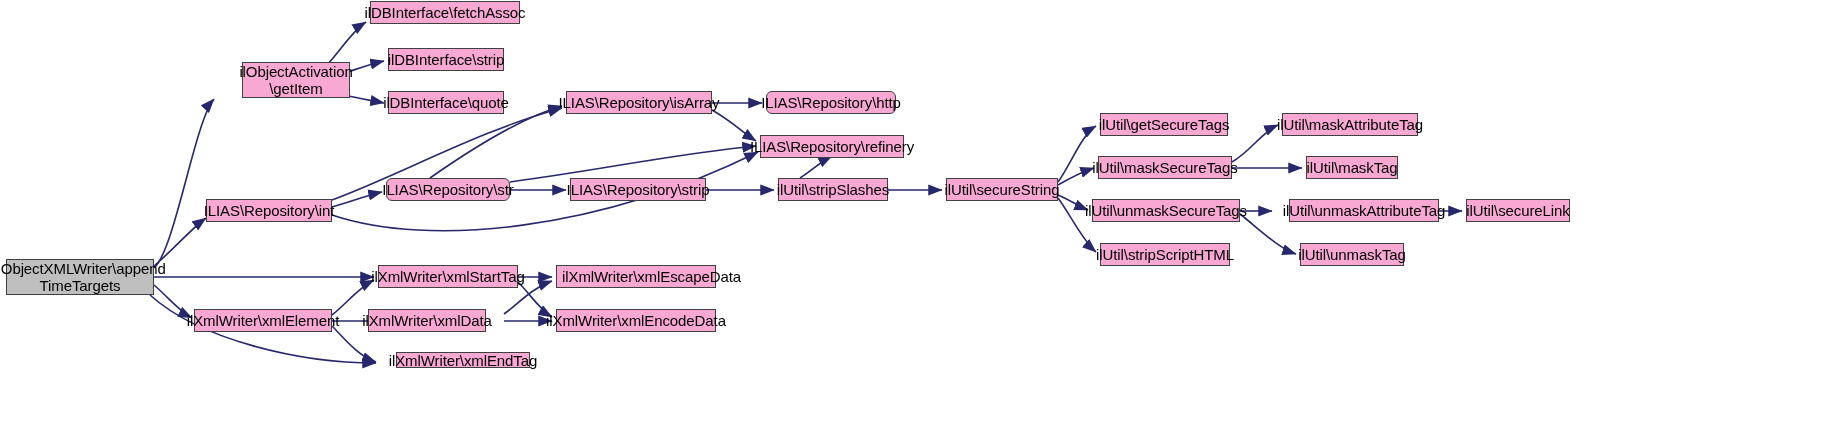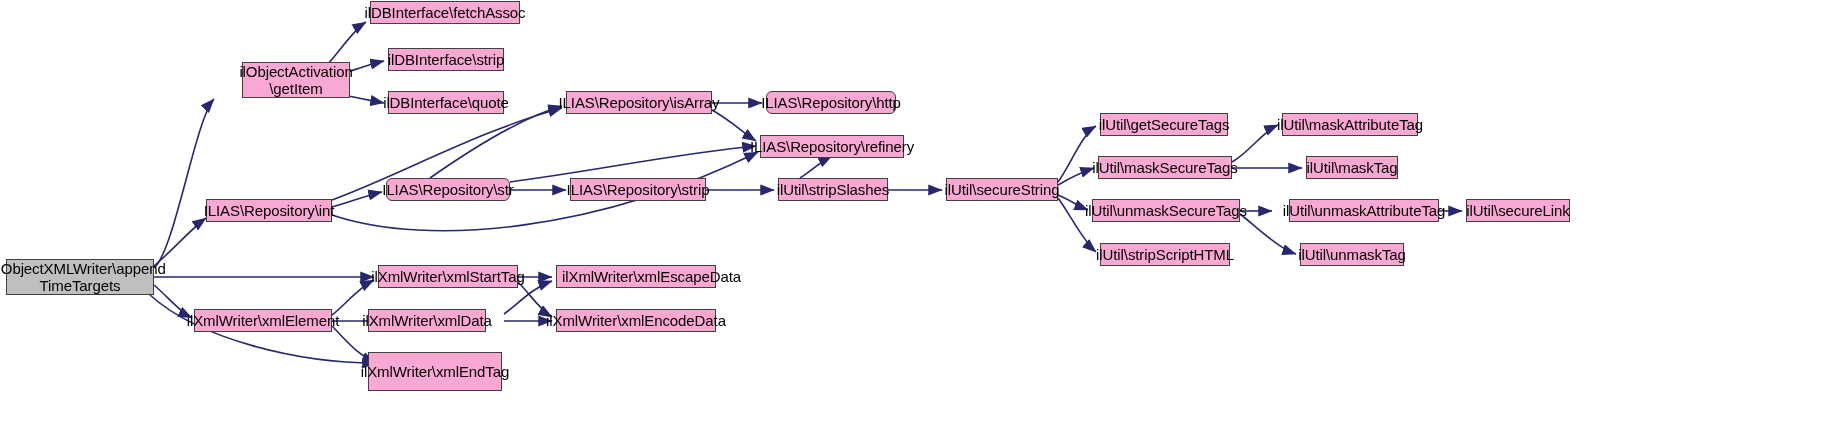--- a/index.html
+++ b/index.html
@@ -99,15 +99,15 @@
       <div class="node" style="left: 1282px; top: 113px; width: 136px; height: 23px;">ilUtil\maskAttributeTag</div>
       <div class="node" style="left: 1306px; top: 156px; width: 92px; height: 23px;">ilUtil\maskTag</div>
       <div class="node" style="left: 1276px; top: 199px; width: 150px; height: 23px; margin-left: 13px;">ilUtil\unmaskAttributeTag</div>
       <div class="node" style="left: 1300px; top: 243px; width: 104px; height: 23px;">ilUtil\unmaskTag</div>
       <div class="node" style="left: 1466px; top: 199px; width: 104px; height: 23px;">ilUtil\secureLink</div>
       <div class="node" style="left: 378px; top: 265px; width: 140px; height: 23px;">ilXmlWriter\xmlStartTag</div>
       <div class="node" style="left: 556px; top: 265px; width: 160px; height: 23px; padding-left: 31px;">ilXmlWriter\xmlEscapeData</div>
       <div class="node" style="left: 194px; top: 309px; width: 138px; height: 23px;">ilXmlWriter\xmlElement</div>
       <div class="node" style="left: 368px; top: 309px; width: 118px; height: 23px; text-align: right;">ilXmlWriter\xmlData</div>
       <div class="node" style="left: 556px; top: 309px; width: 160px; height: 23px;">ilXmlWriter\xmlEncodeData</div>
-      <div class="node" style="left: 368px; top: 352px; width: 134px; height: 39px;">ilXmlWriter\xmlEndTag</div>
+      <div class="node" style="left: 396px; top: 352px; width: 134px; height: 16px;">ilXmlWriter\xmlEndTag</div>
     </div>
 </div>
 
 </body></html>

